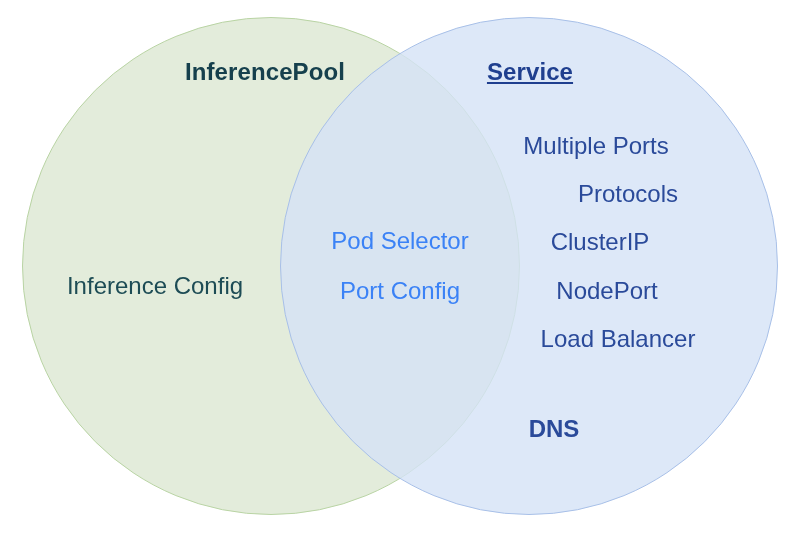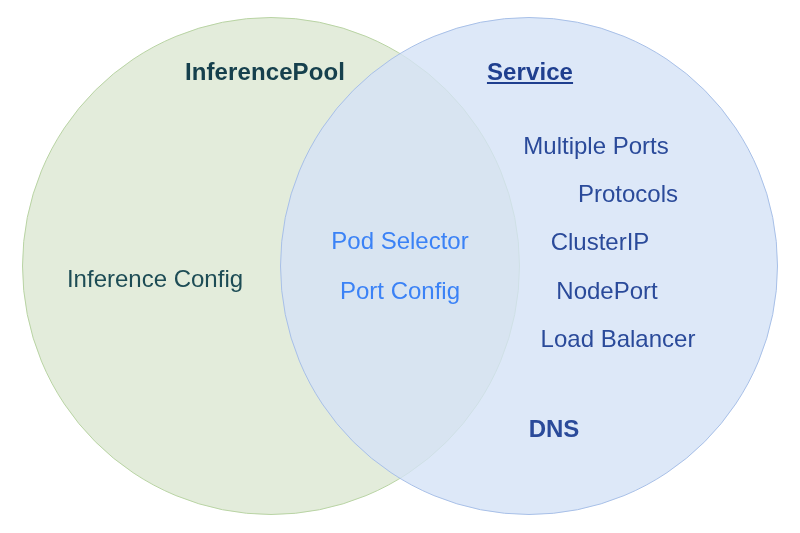--- a/index.html
+++ b/index.html
@@ -86,21 +86,21 @@
 
   <div class="circle" id="circle-right"></div>
 
   <div id="labels">
 
     <div class="lbl title title-left" style="left:265px; top:72px;">InferencePool</div>
 
     <div class="lbl title title-right" style="left:530px; top:72px;">Service</div>
 
 
-    <div class="lbl item item-left" style="left:155px; top:279px;">Inference Config</div>
+    <div class="lbl item item-left" style="left:155px; top:286px;">Inference Config</div>
 
     <div class="lbl item item-center" style="left:400px; top:241px;">Pod Selector</div>
 
     <div class="lbl item item-center" style="left:400px; top:291px;">Port Config</div>
 
     <div class="lbl item item-right" style="left:596px; top:146px;">Multiple Ports</div>
 
     <div class="lbl item item-right" style="left:628px; top:194px;">Protocols</div>
 
     <div class="lbl item item-right" style="left:600px; top:242px;text-align:center;">ClusterIP</div>

